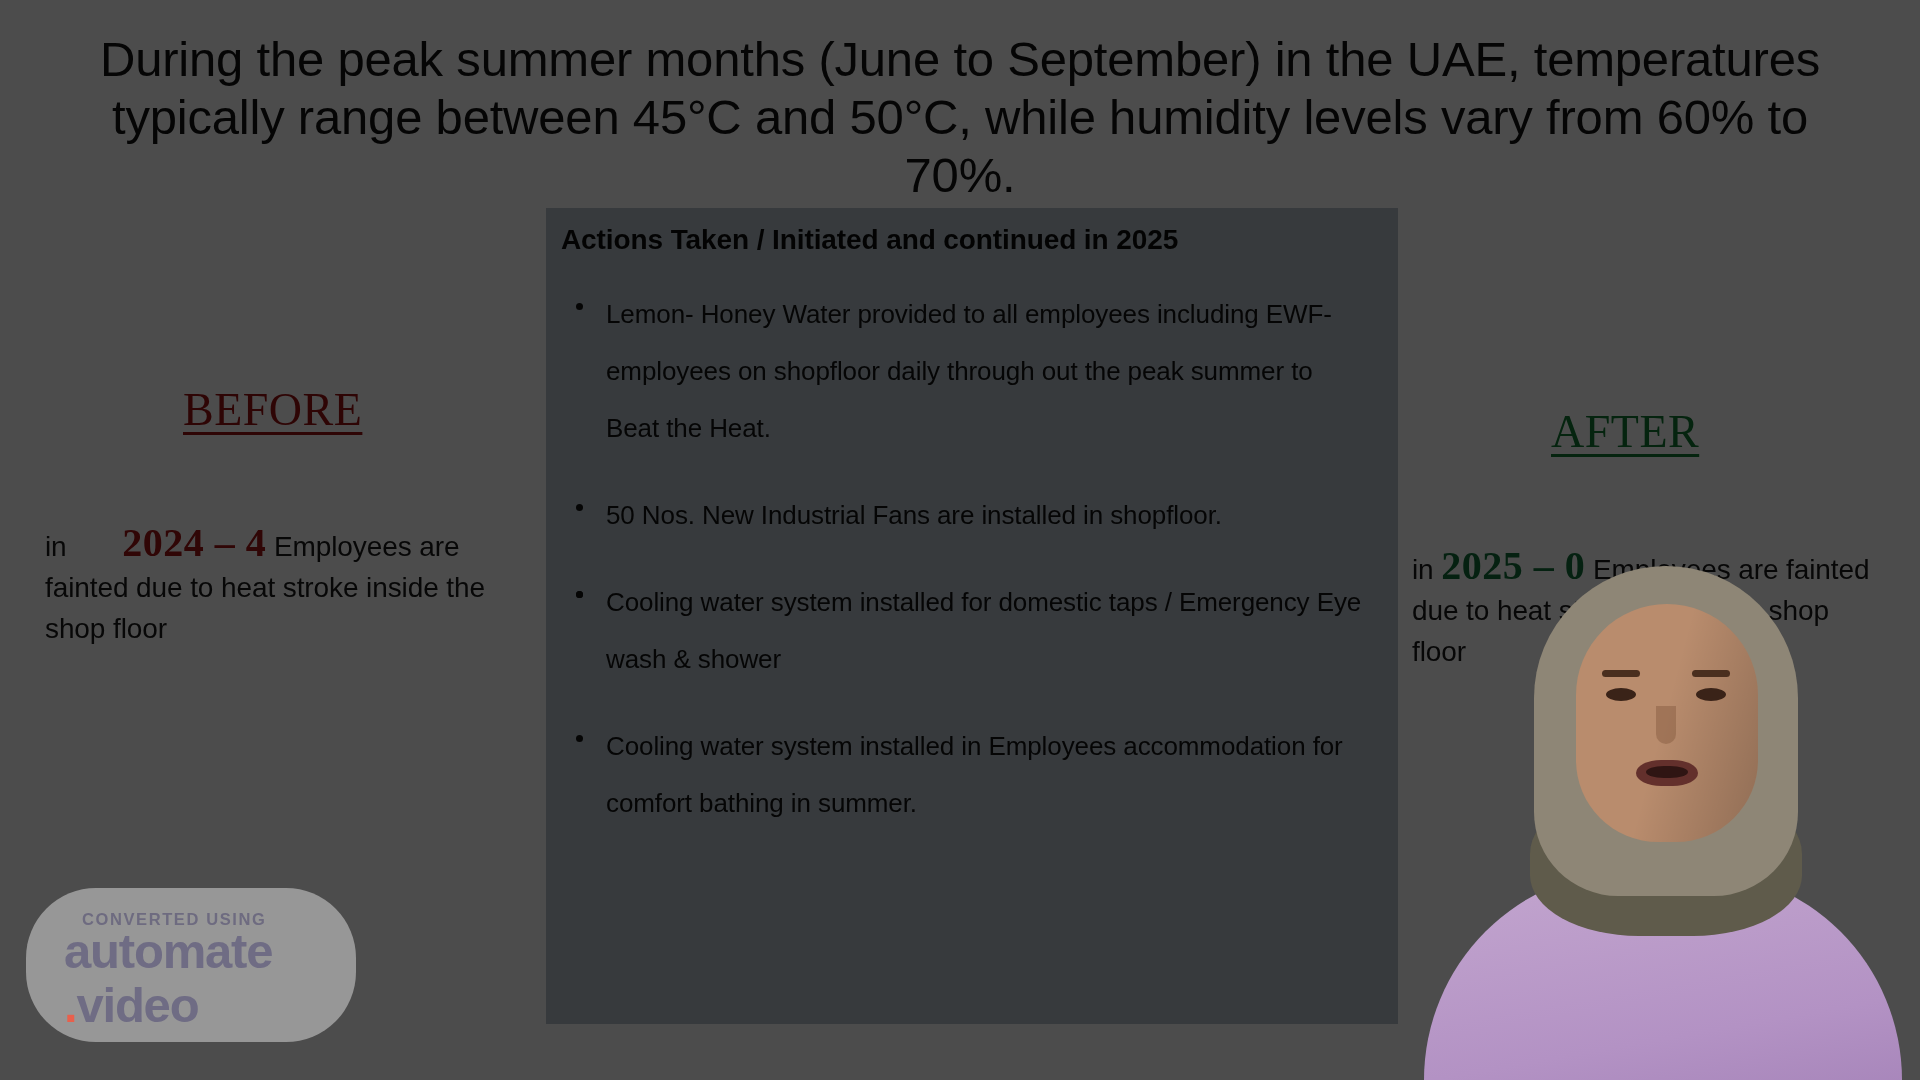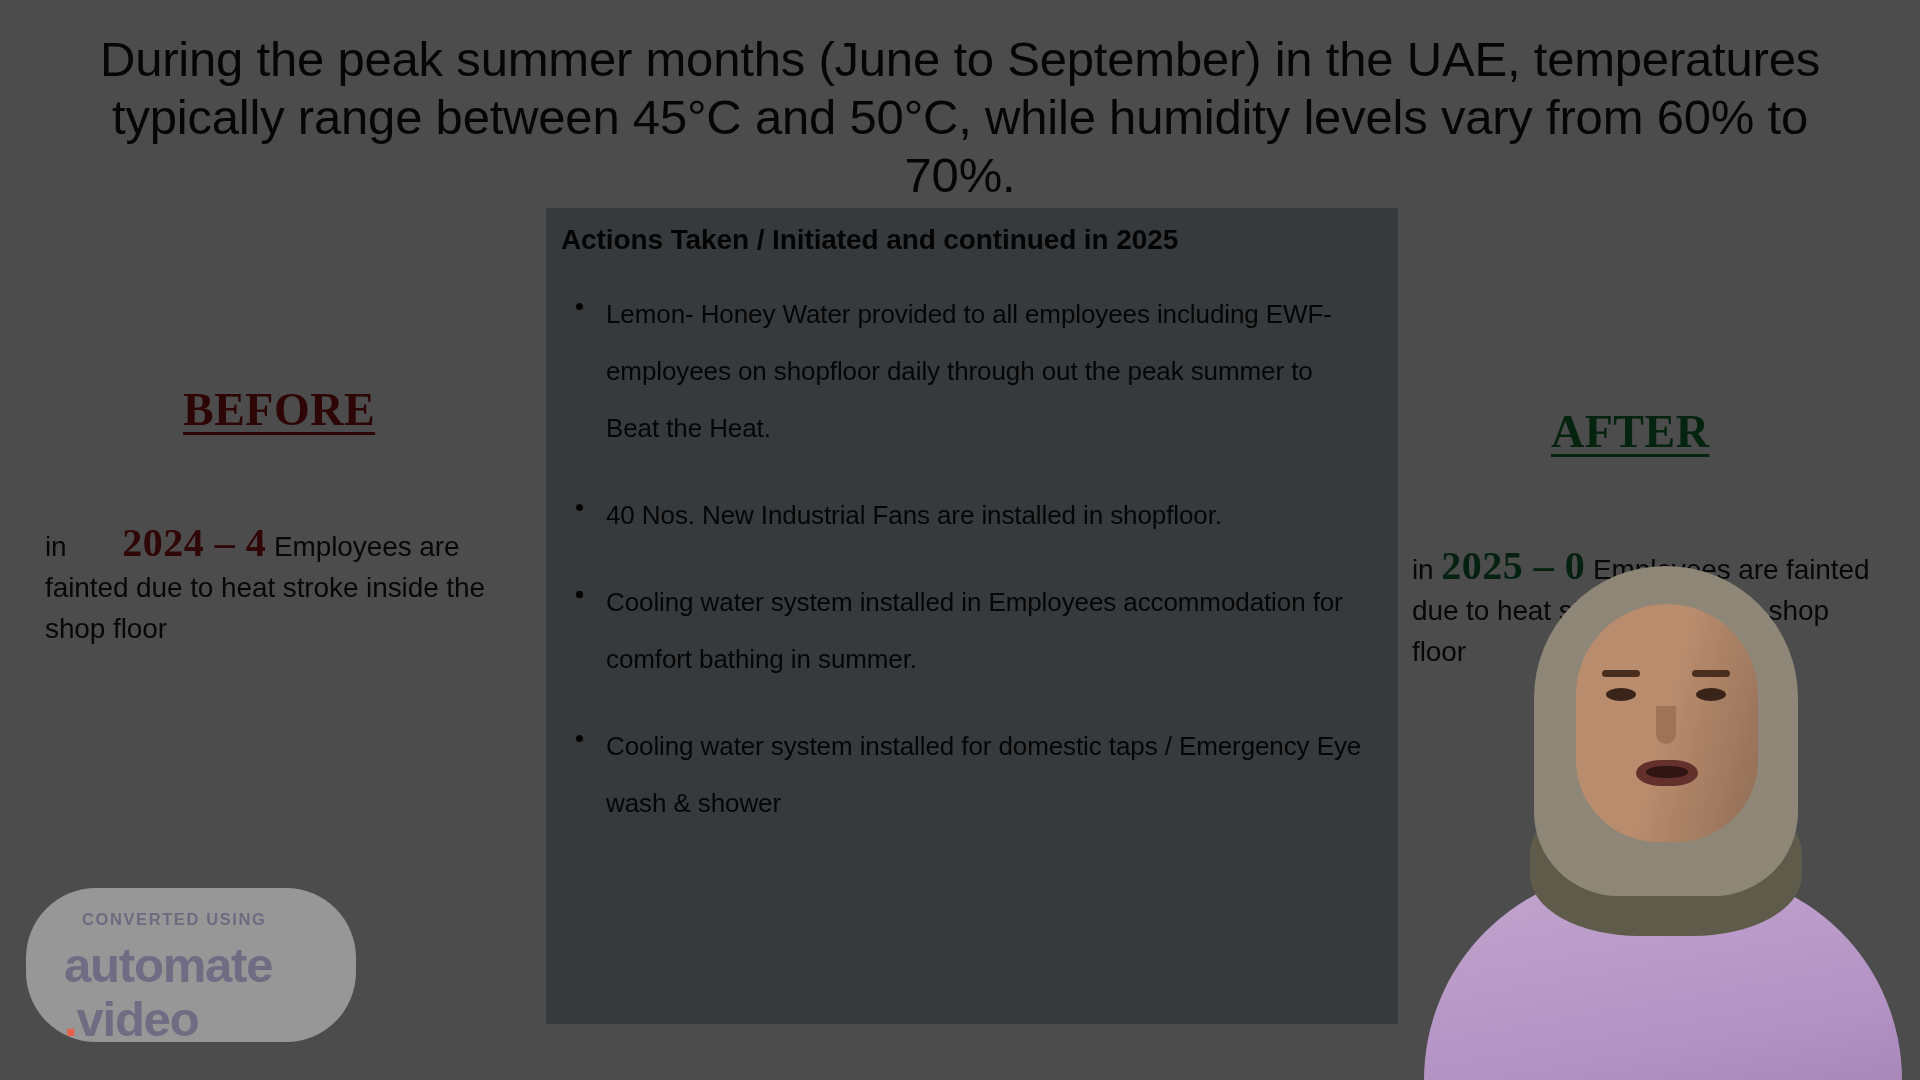--- a/index.html
+++ b/index.html
@@ -95,21 +95,21 @@
     width: 7px;
     height: 7px;
     border-radius: 50%;
     background: #121212;
   }
 
   
   .ba-heading {
     position: absolute;
     font-family: "Liberation Serif", serif;
-    font-weight: bold;
+    font-weight: normal;
     font-size: 46px;
     letter-spacing: 0.5px;
     text-decoration: underline;
     text-underline-offset: 7px;
     text-decoration-thickness: 3px;
     white-space: nowrap;
   }
   #before-heading {
     left: 183px;
     top: 383px;
@@ -163,21 +163,21 @@
     left: 56px;
     top: 22px;
     font-size: 16.5px;
     font-weight: bold;
     letter-spacing: 1.6px;
     color: #6e6b80;
   }
   #watermark-wordmark {
     position: absolute;
     left: 38px;
-    top: 50px;
+    top: 36px;
     font-size: 49px;
     font-weight: bold;
     letter-spacing: -1.2px;
     color: #6f6c84;
     line-height: 54px;
   }
   #watermark-wordmark .dot { color: #e8604c; }
 
   
   #presenter {
@@ -310,32 +310,32 @@
 
     <div id="actions-panel">
       <div id="actions-title">Actions Taken / Initiated and continued in 2025</div>
       <ul id="actions-list">
         <li>
           <span class="bullet-dot"></span>
           <span>Lemon- Honey Water provided to all employees including EWF-employees on shopfloor daily through out the peak summer to Beat the Heat.</span>
         </li>
         <li>
           <span class="bullet-dot"></span>
-          <span>40 Nos. New Industrial Fans are installed in shopfloor.</span>
-        </li>
-        <li>
-          <span class="bullet-dot"></span>
+          <span>50 Nos. New Industrial Fans are installed in shopfloor.</span>
+        </li>
+        <li>
+          <span class="bullet-dot"></span>
+        </li>
+        <li>
+          <span class="bullet-dot"></span>
+          <span>Cooling water system installed for domestic taps / Emergency Eye wash &amp; shower</span>
         </li>
         <li>
           <span class="bullet-dot"></span>
           <span>Cooling water system installed in Employees accommodation for comfort bathing in summer.</span>
-        </li>
-        <li>
-          <span class="bullet-dot"></span>
-          <span>Cooling water system installed for domestic taps / Emergency Eye wash &amp; shower</span>
         </li>
       </ul>
     </div>
 
     <div class="ba-heading" id="after-heading">AFTER</div>
     <div class="ba-paragraph" id="after-paragraph">
       <span>in </span><span class="ba-count">2025 – 0</span><span> Employees are fainted due to heat stroke inside the shop floor</span>
     </div>
 
   </div>

